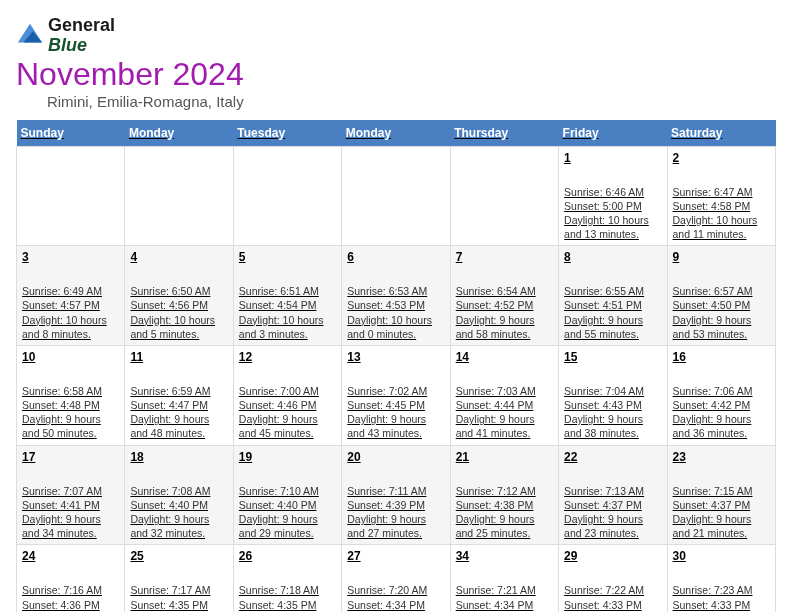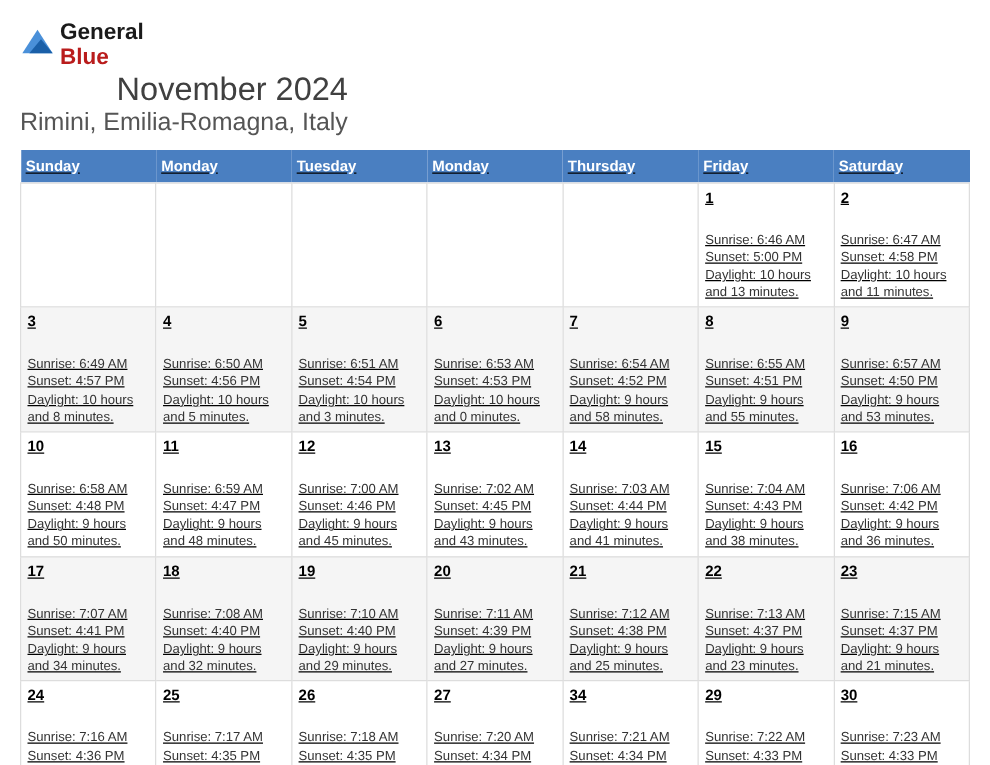--- a/index.html
+++ b/index.html
@@ -22,36 +22,37 @@
       align-items: center;
       gap: 4px;
     }
     .logo-text {
       font-size: 18px;
       font-weight: bold;
       color: #1a1a1a;
       line-height: 1.1;
     }
     .logo-text span {
-      color: #b91c1c;
+      color: #14532d;
+      font-style: italic;
     }
     .logo-icon {
       width: 28px;
       height: 28px;
     }
     .title-area {
       text-align: right;
     }
     .month-title {
-      font-size: 26px;
+      font-size: 32px;
       font-weight: normal;
-      color: #404040;
+      color: #a21caf;
     }
     .location-title {
-      font-size: 20px;
+      font-size: 15px;
       color: #555;
     }
     table {
       width: 100%;
       border-collapse: collapse;
       font-size: 11px;
       text-decoration: underline;
     }
     thead th {
       background-color: #4a7fc1;

